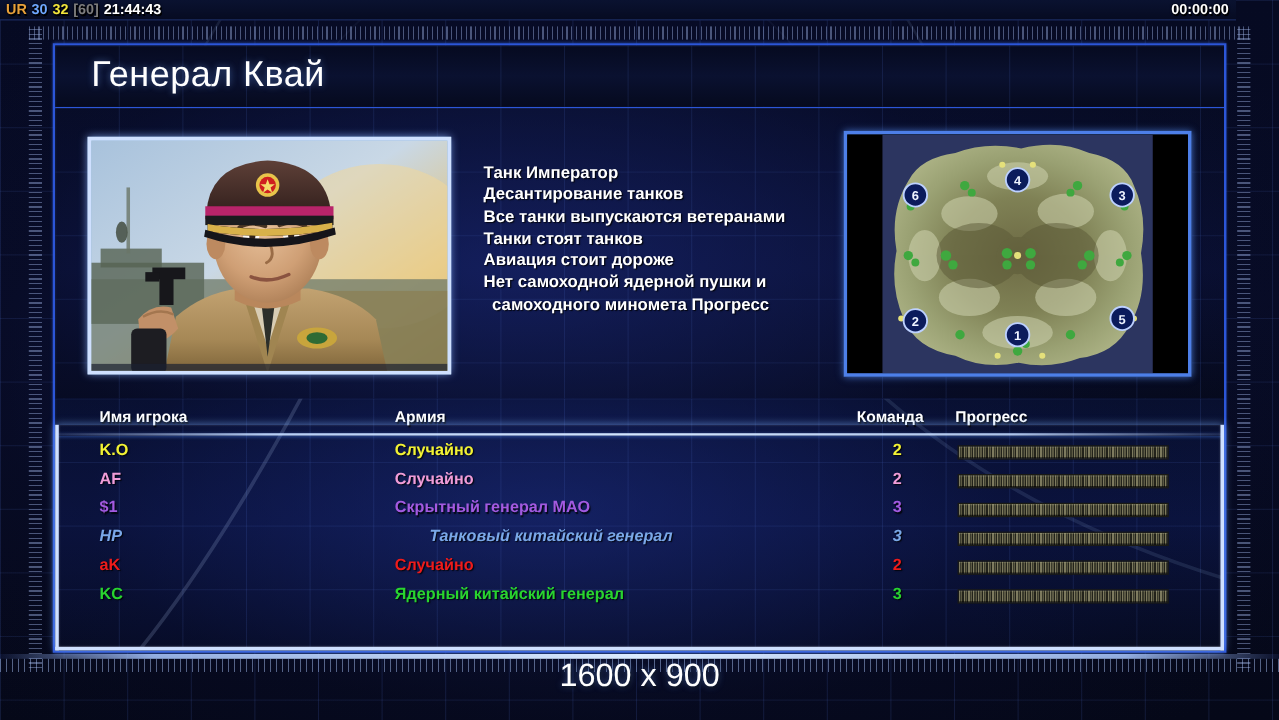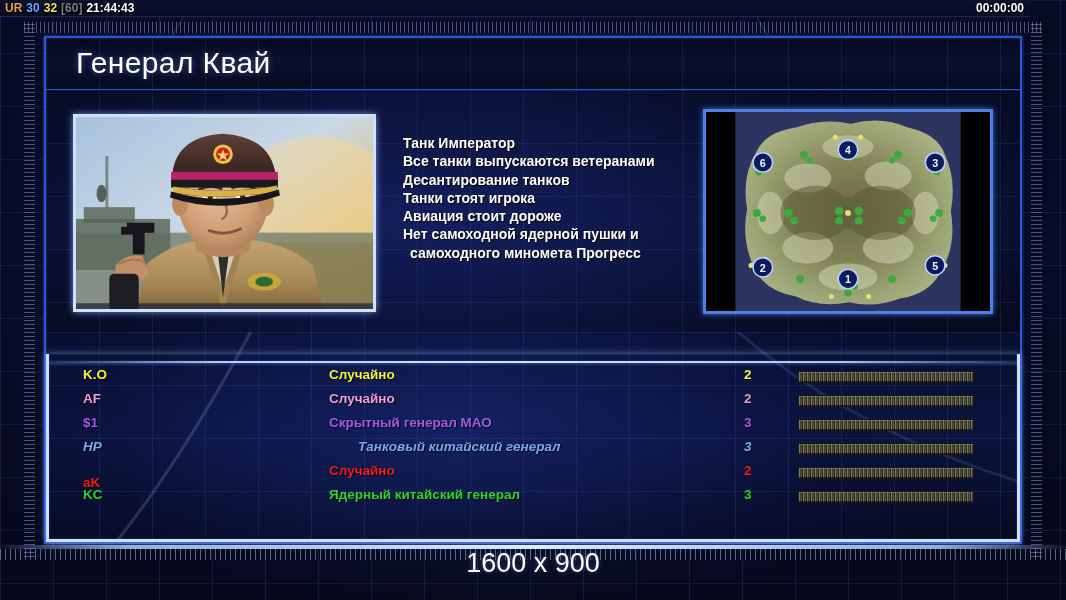--- a/index.html
+++ b/index.html
@@ -352,23 +352,23 @@
         <path d="M40 152 Q52 138 68 142 L74 160 Q60 176 42 172 Z" fill="#c29068"></path>
         <path d="M44 150 Q58 142 70 148" stroke="#a3764f" stroke-width="2" fill="none"></path>
         <rect x="34" y="160" width="30" height="38" rx="5" fill="#1d1d22"></rect>
 
         <rect x="0" y="190" width="303" height="8" fill="#1b2130" opacity=".7"></rect>
       </svg>
     </div>
 
     <div id="desc">
       <div>Танк Император</div>
+      <div>Десантирование танков</div>
       <div>Все танки выпускаются ветеранами</div>
-      <div>Десантирование танков</div>
-      <div>Танки стоят игрока</div>
+      <div>Танки стоят танков</div>
       <div>Авиация стоит дороже</div>
       <div>Нет самоходной ядерной пушки и</div>
       <div class="indent">самоходного миномета Прогресс</div>
     </div>
 
     <div id="minimap-wrap">
       <svg id="minimap" viewBox="0 0 290 205" preserveAspectRatio="none">
         <defs>
           <radialGradient id="terr" cx="50%" cy="50%" r="62%">
             <stop offset="0%" stop-color="#6d6a44"></stop>
@@ -469,20 +469,26 @@
     </div>
   </div>
 
   <div id="listpanel">
     <div class="lgrid"></div>
     <svg class="larc" viewBox="0 0 974 210" preserveAspectRatio="none">
       <path d="M236 -60 Q150 110 70 210" fill="none" stroke="rgba(185,205,245,.33)" stroke-width="3"></path>
       <path d="M660 -30 Q780 90 974 150" fill="none" stroke="rgba(175,200,245,.22)" stroke-width="3"></path>
     </svg>
 
+    <div id="hdr">
+      <span class="h-name">Имя игрока</span>
+      <span class="h-army">Армия</span>
+      <span class="h-team">Команда</span>
+      <span class="h-prog">Прогресс</span>
+    </div>
     <div id="hdr-rule"></div>
 
     <div class="row" style="top:35px;">
       <span class="pname" style="color: rgb(242, 242, 52);">K.O</span>
       <span class="parmy" style="color: rgb(242, 242, 52);">Случайно</span>
       <span class="pteam" style="color: rgb(242, 242, 52);">2</span>
       <span class="pbar"></span>
     </div>
     <div class="row" style="top:59px;padding-left:32px;">
       <span class="pname" style="color: rgb(240, 156, 216);">AF</span>
@@ -496,21 +502,21 @@
       <span class="pteam" style="color: rgb(163, 90, 224);">3</span>
       <span class="pbar"></span>
     </div>
     <div class="row" style="top:107px;font-style:italic;">
       <span class="pname" style="color: rgb(122, 168, 232);">HP</span>
       <span class="parmy" style="color: rgb(122, 168, 232); margin-left: 29px;">Танковый китайский генерал</span>
       <span class="pteam" style="color: rgb(122, 168, 232);">3</span>
       <span class="pbar"></span>
     </div>
     <div class="row" style="top:131px;">
-      <span class="pname" style="color: rgb(238, 27, 27); margin-top: 12px;">aK</span>
+      <span class="pname" style="color: rgb(238, 27, 27);">aK</span>
       <span class="parmy" style="color: rgb(238, 27, 27);">Случайно</span>
       <span class="pteam" style="color: rgb(238, 27, 27);">2</span>
       <span class="pbar"></span>
     </div>
     <div class="row" style="top:155px;">
       <span class="pname" style="color: rgb(41, 212, 47);">KC</span>
       <span class="parmy" style="color: rgb(41, 212, 47);">Ядерный китайский генерал</span>
       <span class="pteam" style="color: rgb(41, 212, 47);">3</span>
       <span class="pbar"></span>
     </div>

